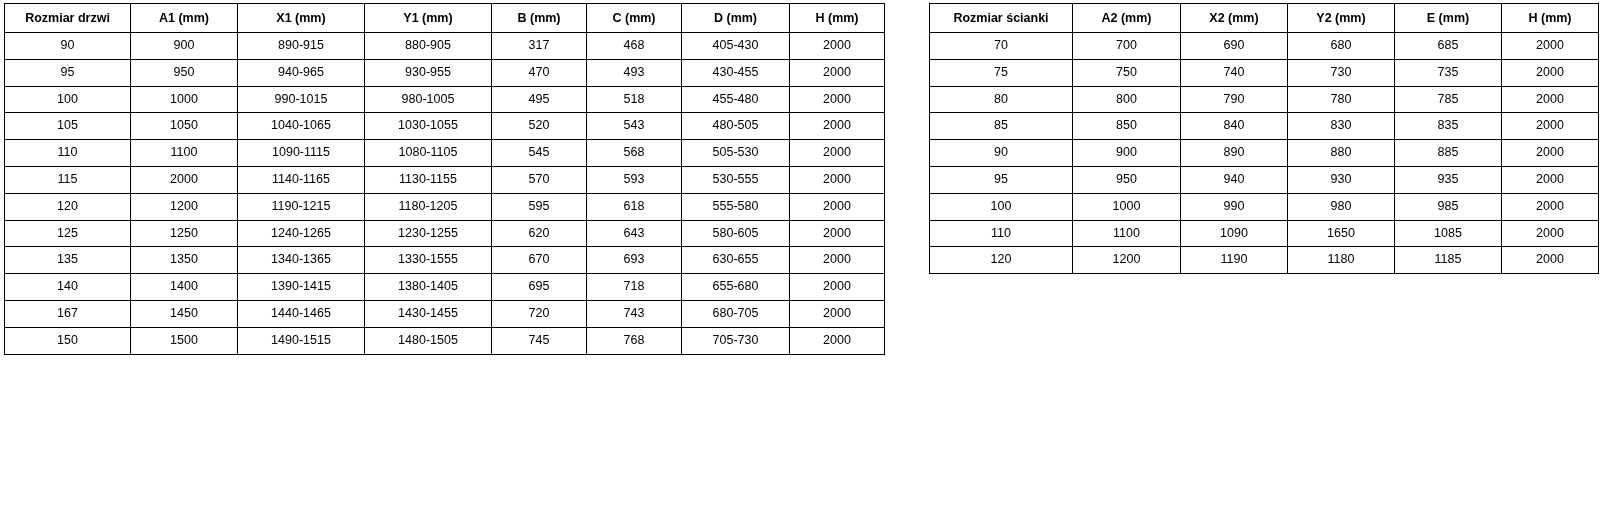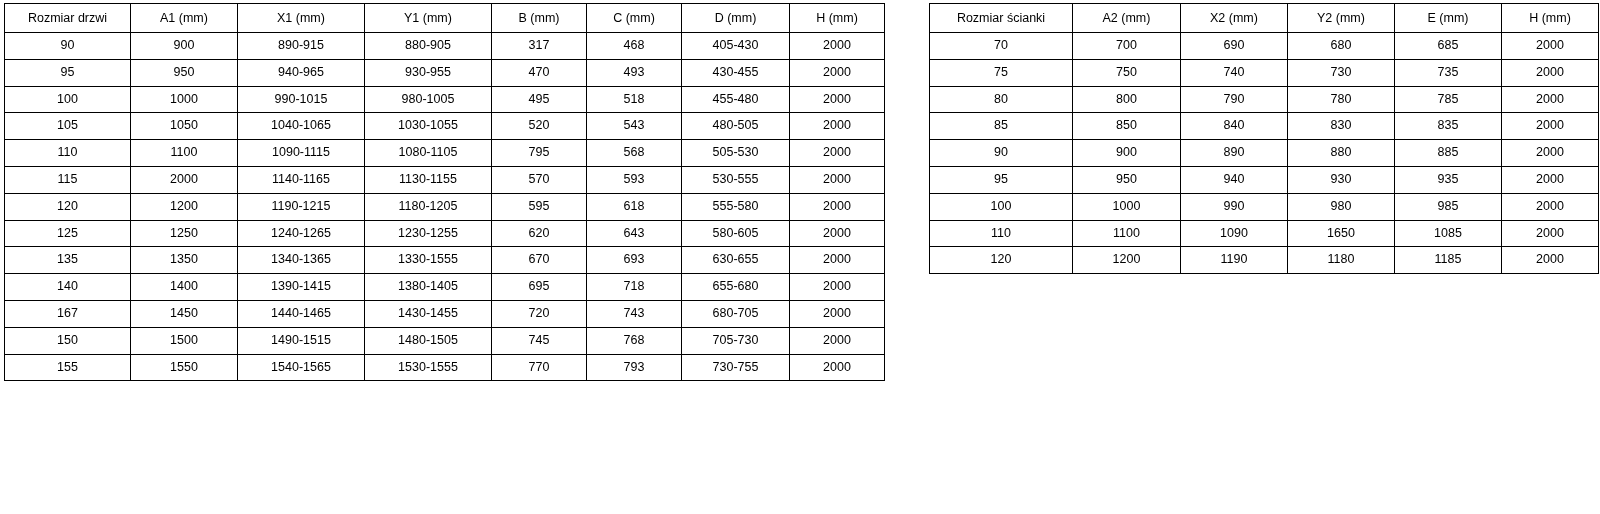--- a/index.html
+++ b/index.html
@@ -34,21 +34,21 @@
     border: 1px solid #000000;
     text-align: center;
     vertical-align: middle;
     font-size: 12.5px;
     padding: 0;
     height: 25.8px;
     line-height: 25.8px;
     white-space: nowrap;
   }
   table.spec thead th {
-    font-weight: normal;
+    font-weight: bold;
     height: 28px;
     line-height: 28px;
   }
   table.spec tbody td {
     font-weight: normal;
   }
 
   
   #doors-table col.c0 { width: 126px; }
   #doors-table col.c1 { width: 107px; }
@@ -135,21 +135,21 @@
           <td>520</td>
           <td>543</td>
           <td>480-505</td>
           <td>2000</td>
         </tr>
         <tr>
           <td>110</td>
           <td>1100</td>
           <td>1090-1115</td>
           <td>1080-1105</td>
-          <td>795</td>
+          <td>545</td>
           <td>568</td>
           <td>505-530</td>
           <td>2000</td>
         </tr>
         <tr>
           <td>115</td>
           <td>2000</td>
           <td>1140-1165</td>
           <td>1130-1155</td>
           <td>570</td>
@@ -208,30 +208,20 @@
           <td>2000</td>
         </tr>
         <tr>
           <td>150</td>
           <td>1500</td>
           <td>1490-1515</td>
           <td>1480-1505</td>
           <td>745</td>
           <td>768</td>
           <td>705-730</td>
-          <td>2000</td>
-        </tr>
-        <tr>
-          <td>155</td>
-          <td>1550</td>
-          <td>1540-1565</td>
-          <td>1530-1555</td>
-          <td>770</td>
-          <td>793</td>
-          <td>730-755</td>
           <td>2000</td>
         </tr>
       </tbody>
     </table>
   </div>
 
   <div class="table-wrap" id="walls-wrap">
     <table class="spec" id="walls-table">
       <colgroup>
         <col class="w0">

